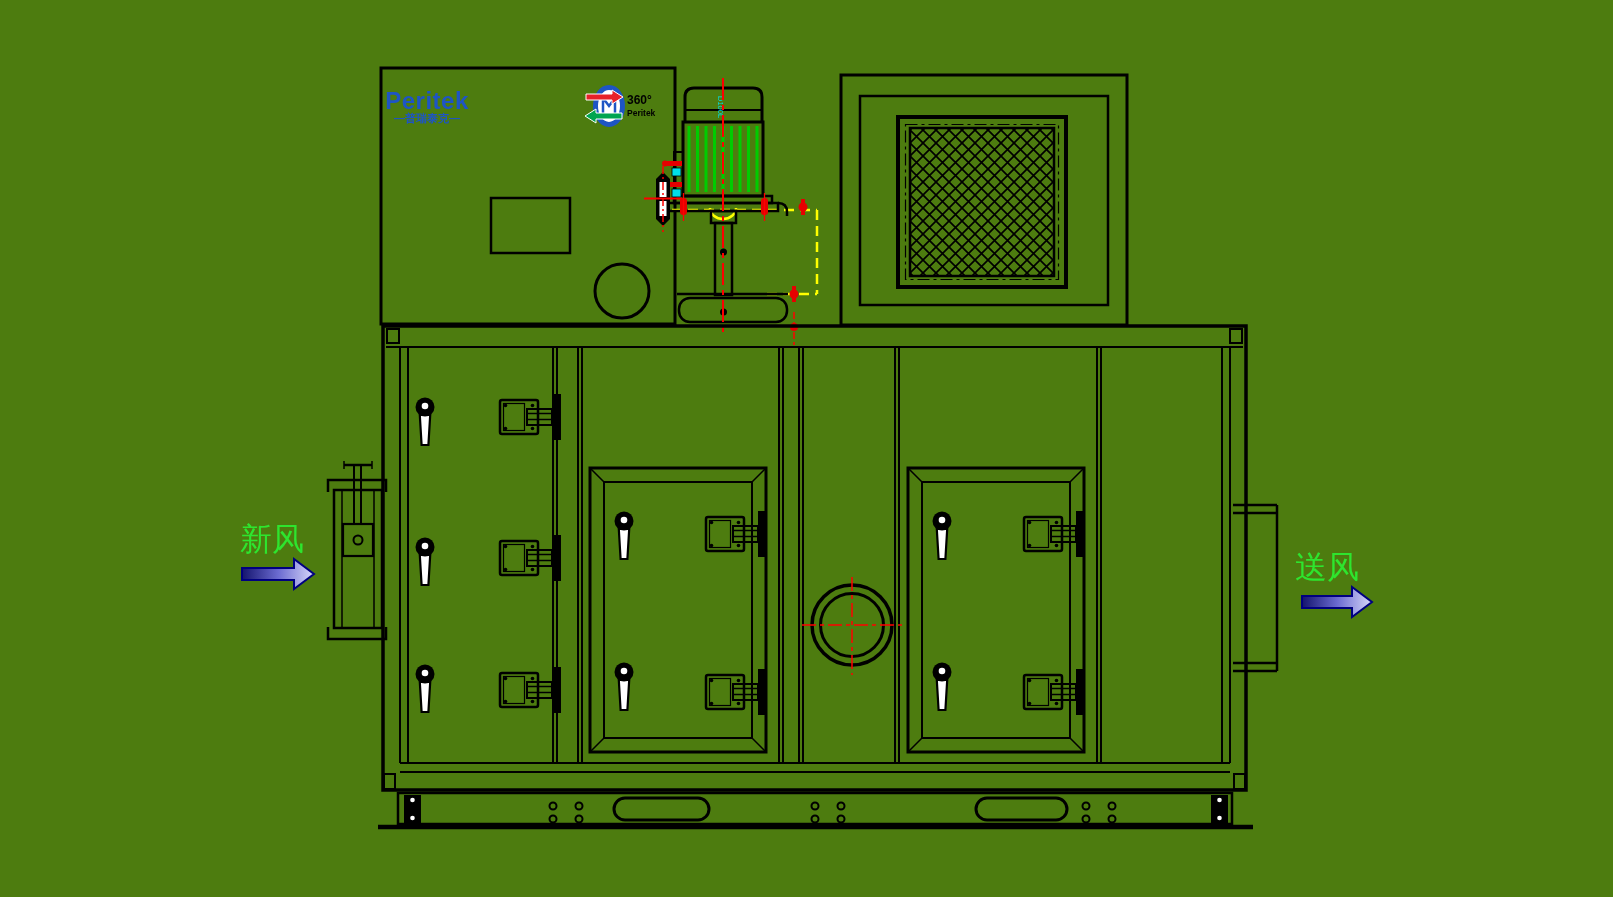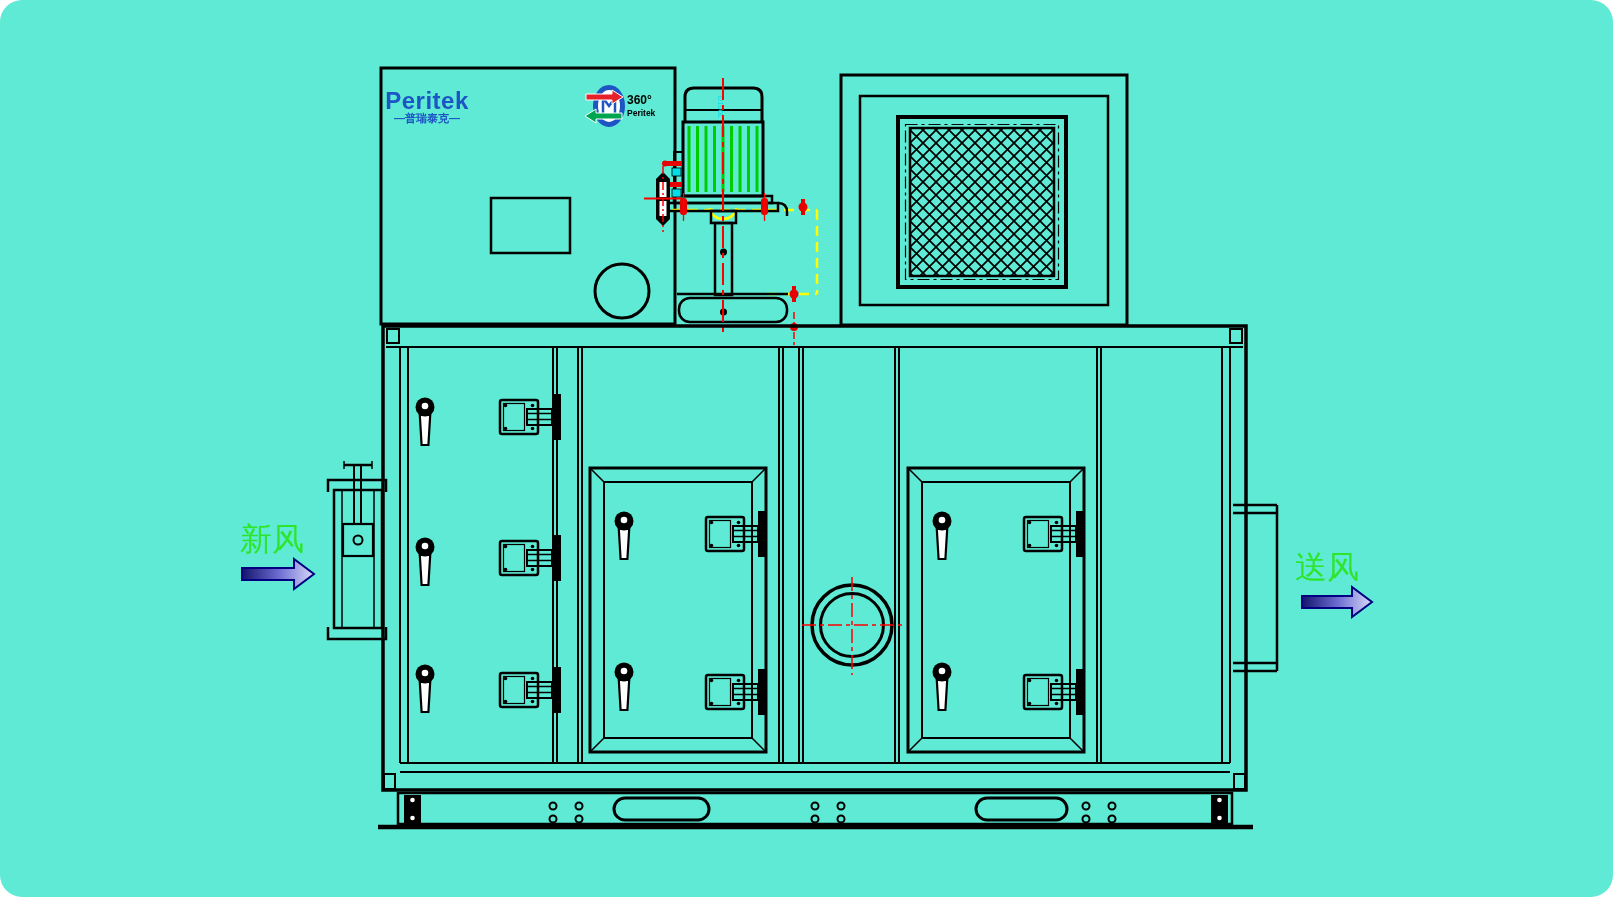--- a/index.html
+++ b/index.html
@@ -1,17 +1,17 @@
 <!DOCTYPE html>
 <html><head>
 <meta charset="utf-8">
 <style>
   html,body{margin:0;padding:0;background:#ffffff;}
-  .canvas{position:relative;width:1613px;height:897px;background:#5eead4;overflow:hidden;
-          font-family:"Liberation Sans", sans-serif;border-radius:22px;}
+  .canvas{position:relative;width:1613px;height:897px;background:#4d7c0f;overflow:hidden;
+          font-family:"Liberation Sans", sans-serif;}
   svg text{font-family:"Liberation Sans", sans-serif;}
   .k{stroke:#000;fill:none}
 </style>
 </head>
 <body>
 
 <div class="canvas">
 <svg width="1613" height="897" viewBox="0 0 1613 897">
   <defs>
     <pattern id="mesh" width="13" height="13" patternUnits="userSpaceOnUse">

